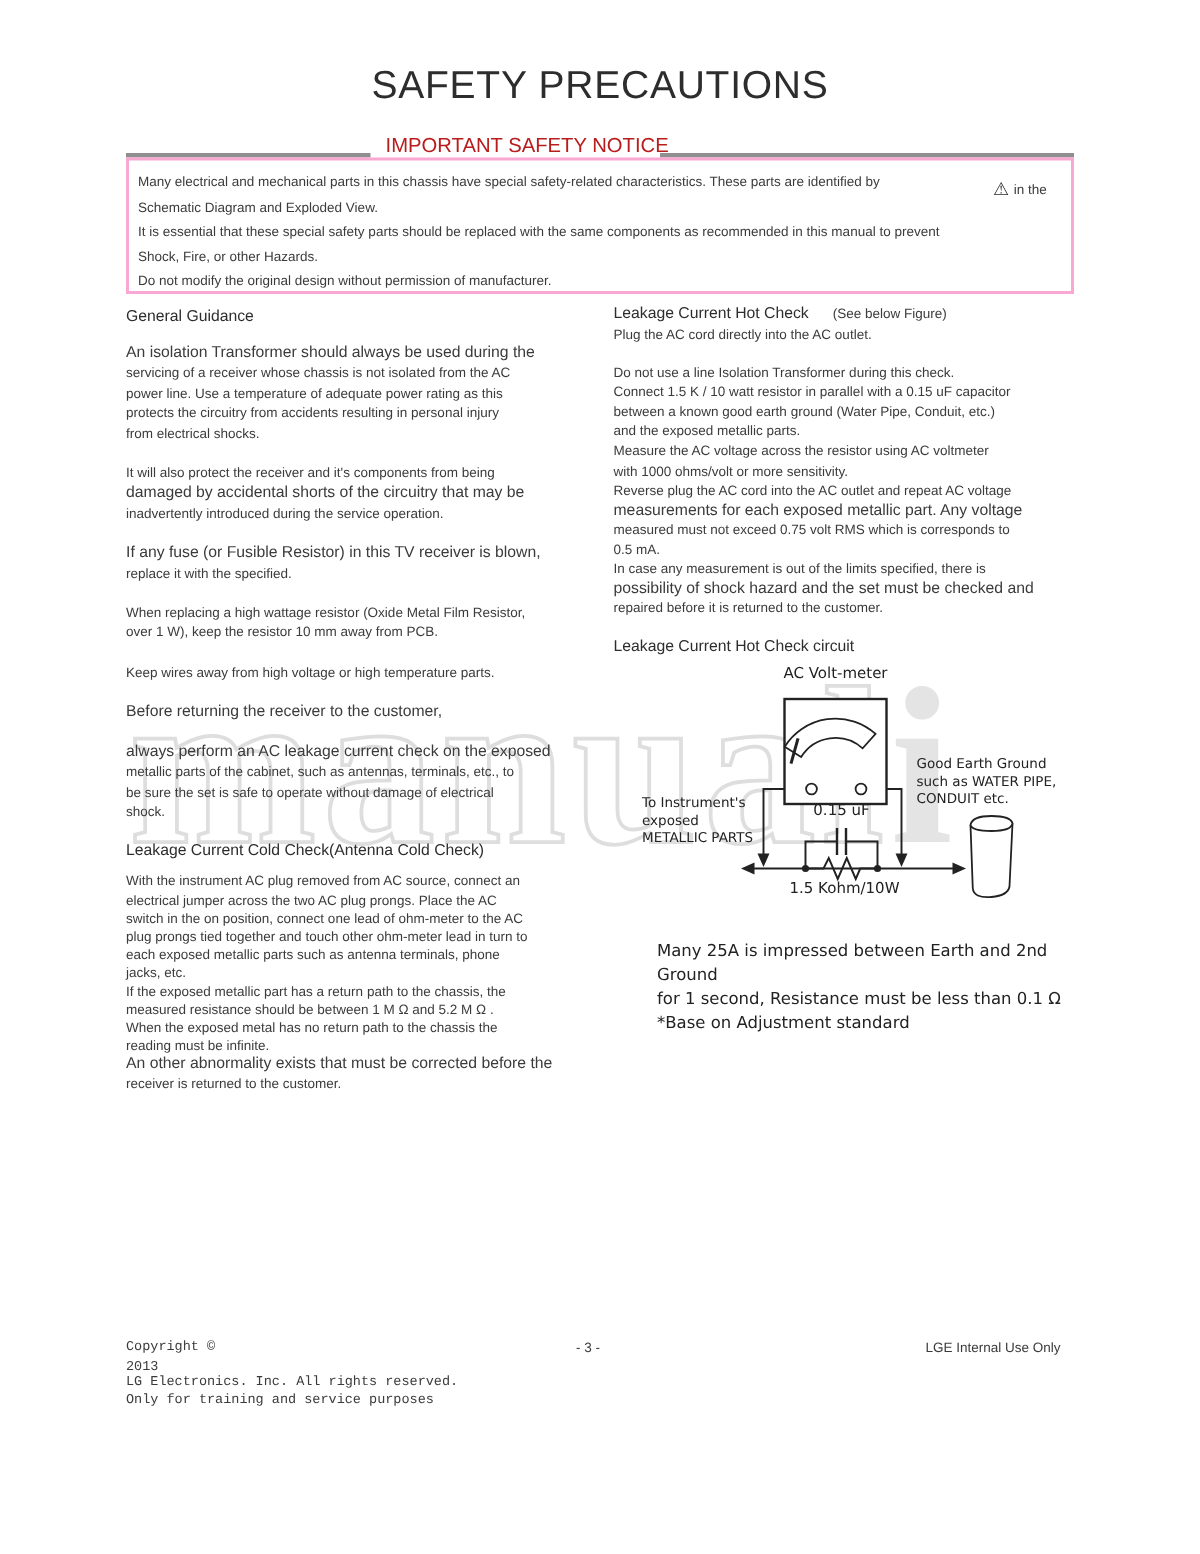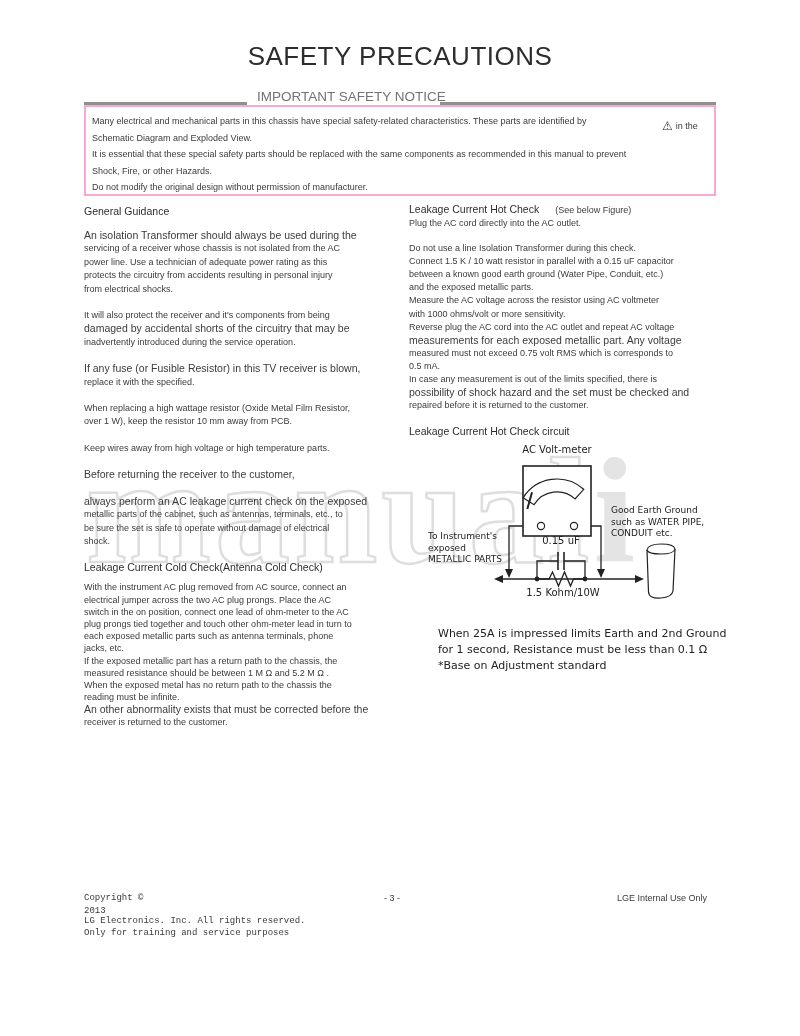--- a/index.html
+++ b/index.html
@@ -8,21 +8,21 @@
   
   .watermark{position:absolute;left:86px;top:436px;z-index:0;
              font-family:Liberation Serif, serif;font-weight:bold;font-size:150px;
              line-height:150px;letter-spacing:4px;white-space:nowrap;user-select:none;}
   .wm-outline{color:#ffffff;-webkit-text-stroke:2.5px #dedede;}
   .wm-solid{color:#e4e4e4;-webkit-text-stroke:0;}
   .content{position:absolute;inset:0;z-index:1;}
   
   .title{position:absolute;top:41px;left:0;width:800px;text-align:center;
          font-size:26px;letter-spacing:0.5px;color:#2d2d2d;}
-  .notice-heading{position:absolute;top:89px;left:257px;font-size:13.5px;color:#737373;}
+  .notice-heading{position:absolute;top:89px;left:257px;font-size:13.5px;color:#b91c1c;}
   .rule{position:absolute;top:102px;height:2.5px;background:#8f8f8f;}
   .rule-left{left:84px;width:163px;}
   .rule-right{left:440px;width:276px;}
   .notice-box{position:absolute;left:84px;top:105px;width:632px;height:91px;
               border:2px solid #f9a8d4;box-sizing:border-box;padding:6px 6px 0 6px;
               font-size:9px;line-height:16.5px;}
   .notice-box .bln{display:block;}
   .warn{position:absolute;left:576px;top:11px;font-size:9px;white-space:nowrap;}
   .warn-icon{font-size:12px;vertical-align:-1px;margin-right:3px;color:#2a2a2a;}
   
@@ -81,21 +81,21 @@
       <span class="bln">Do not modify the original design without permission of manufacturer.</span>
       <span class="warn"><span class="warn-icon">⚠</span><span>in the</span></span>
     </div>
 
     <div class="col-left">
       <div class="h">General Guidance</div>
 
       <div class="par">
         <span class="ln lg">An isolation Transformer should always be used during the</span>
         <span class="ln">servicing of a receiver whose chassis is not isolated from the AC</span>
-        <span class="ln">power line. Use a technician of adequate power rating as this</span>
+        <span class="ln">power line. Use a temperature of adequate power rating as this</span>
         <span class="ln">protects the circuitry from accidents resulting in personal injury</span>
         <span class="ln">from electrical shocks.</span>
       </div>
 
       <div class="par">
         <span class="ln">It will also protect the receiver and it's components from being</span>
         <span class="ln lg">damaged by accidental shorts of the circuitry that may be</span>
         <span class="ln">inadvertently introduced during the service operation.</span>
       </div>
 
@@ -208,21 +208,21 @@
           <span>METALLIC PARTS</span>
         </div>
         <div class="dlabel lbl-right">
           <span>Good Earth Ground</span>
           <span>such as WATER PIPE,</span>
           <span>CONDUIT etc.</span>
         </div>
       </div>
 
       <div class="note">
-        <span>When 25A is impressed limits Earth and 2nd Ground</span>
+        <span>Many 25A is impressed between Earth and 2nd Ground</span>
         <span>for 1 second, Resistance must be less than 0.1 Ω</span>
         <span>*Base on Adjustment standard</span>
       </div>
     </div>
 
     <div class="footer-left">
       <span>
           <span>Copyright © </span>
           <span class="yr">2013</span>
           <span> LG Electronics. Inc. All rights reserved.</span>

